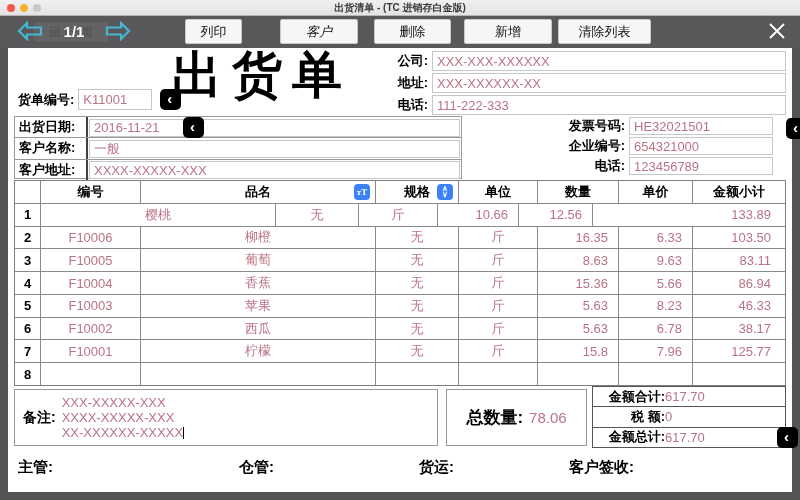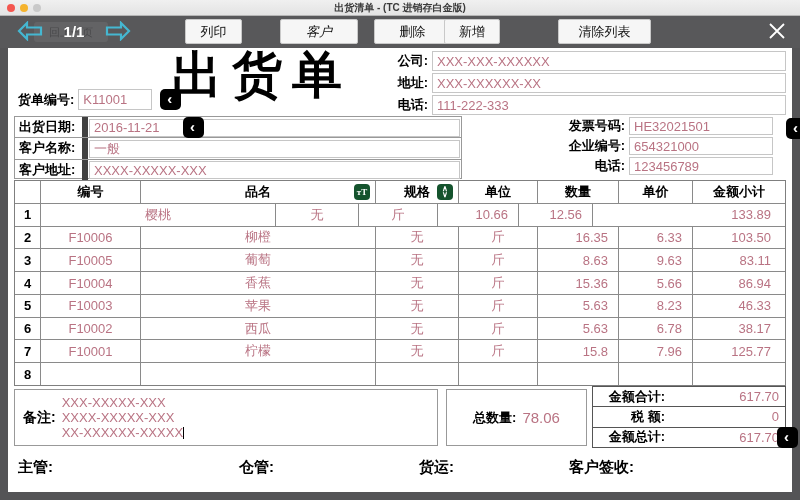--- a/index.html
+++ b/index.html
@@ -29,21 +29,21 @@
   .nav-arrow.prev { left:16px; }
   .nav-arrow.next { left:104px; }
   .page-ind { position:absolute; left:52px; top:7px; width:44px; text-align:center;
     color:#ffffff; font-size:15px; font-weight:bold; }
   .tb-btn { position:absolute; top:3px; height:25px; background:#f6f6f6;
     border:1px solid #c9c9c9; border-radius:2px; font-size:13px; color:#111;
     font-family:inherit; cursor:pointer; }
   .tb-print { left:185px; width:57px; }
   .tb-cust  { left:280px; width:78px;font-style:italic; }
   .tb-del   { left:374px; width:77px; }
-  .tb-add   { left:444px; width:56px; }
+  .tb-add   { left:464px; width:88px; }
   .tb-clear { left:558px; width:93px; }
   .tb-font  { left:657px; width:84px; }
   .win-close { position:absolute; left:763px; top:3px; width:28px; height:26px;
     background:none; border:none; cursor:pointer; padding:0; }
 
   
   .main { position:absolute; left:8px; top:48px; width:784px; height:444px;
     background:#ffffff; padding:0 6px; }
 
   .pink { color:#b97383; }
@@ -67,21 +67,21 @@
   .cf-row { display:flex; align-items:center; margin-bottom:2px; }
   .cf-row .lbl { width:38px; text-align:right; padding-right:4px; }
   .cf-row input { flex:1; height:20px; }
 
   
   .sec-info { position:relative; height:65px; }
   .info-left { position:absolute; left:0; top:1px; width:448px; height:63px;
     border:1px solid #999; display:flex; flex-direction:column; }
   .info-row { flex:1; display:flex; border-bottom:1px solid #999; position:relative; }
   .info-row:last-child { border-bottom:none; }
-  .info-row .lbl { width:73px; border-right:6px solid #404040; display:flex;
+  .info-row .lbl { width:73px; border-right:2px solid #404040; display:flex;
     align-items:center; padding-left:4px; }
   .info-cell { flex:1; padding:1px; }
   .info-cell input { width:100%; height:100%; }
   .date-chev { position:absolute; left:168px; top:0px; }
   .info-right { position:absolute; right:13px; top:2px; }
   .ir-row { display:flex; align-items:center; justify-content:flex-end; margin-bottom:2px; }
   .ir-row .lbl { padding-right:4px; }
   .ir-row input { width:144px; height:18px; }
   .invoice-chev { position:absolute; right:-34px; top:1px; }
 
@@ -92,45 +92,45 @@
   .t-row.head { border-top:none; font-weight:bold; }
   .tc { border-right:1px solid #8a8a8a; display:flex; align-items:center;
     justify-content:center; font-size:13px; position:relative; overflow:hidden; }
   .tc:last-child { border-right:none; }
   .c0 { width:26px; } .c1 { width:100px; } .c2 { width:235px; } .c3 { width:83px; }
   .c4 { width:79px; } .c5 { width:81px; } .c6 { width:74px; } .c7 { flex:1; }
   .tc.r  { justify-content:flex-end; padding-right:10px; }
   .tc.r2 { justify-content:flex-end; padding-right:14px; }
   .rownum { color:#000; font-weight:bold; }
   .hicon { position:absolute; right:5px; top:50%; transform:translateY(-50%);
-    width:16px; height:16px; background:#14532d; border-radius:4px; border:none;
+    width:16px; height:16px; background:#3b82f6; border-radius:4px; border:none;
     color:#fff; display:flex; flex-direction:column; align-items:center;
     justify-content:center; cursor:pointer; padding:0;font-family:Liberation Serif, serif; }
   .hicon .tt { font-size:9px; font-weight:bold; line-height:16px; }
   .hicon .udu { font-size:8px; line-height:6px; font-weight:bold; }
 
   
   .sec-bottom { position:relative; height:62px; }
   .notes-box { position:absolute; left:0; top:3px; width:424px; height:57px;
     border:1px solid #999; display:flex; align-items:center; }
   .notes-box .lbl { font-size:14px; padding:0 6px 0 8px; }
   .note-line { font-size:13px; line-height:15px; }
   .caret { display:inline-block; width:1px; height:12px; background:#000;
     vertical-align:-2px; }
   .qty-box { position:absolute; left:432px; top:3px; width:141px; height:57px;
     border:1px solid #999; display:flex; align-items:center; justify-content:center; }
-  .qty-box .lbl { font-size:13px; }
+  .qty-box .lbl { font-size:17px; }
   .qty-box .val { font-size:15px; margin-left:6px; }
   .totals-box { position:absolute; right:0; top:0; width:194px; height:62px;
     border:1px solid #555; display:flex; flex-direction:column; }
   .total-row { flex:1; display:flex; align-items:center; border-bottom:1px solid #555;
     position:relative; }
   .total-row:last-child { border-bottom:none; }
   .total-row .lbl { width:72px; text-align:right; }
-  .total-row .val { flex:1; text-align:right; padding-right:6px; font-size:13px; }
+  .total-row .val { flex:1; text-align:left; padding-right:6px; font-size:13px; }
   .grand-chev { position:absolute; right:-13px; top:-1px; }
 
   
   .sec-sign { position:relative; height:44px; }
   .sign { position:absolute; top:10px; font-size:15px; font-weight:bold; color:#000; }
   .sg0 { left:4px; } .sg1 { left:225px; } .sg2 { left:405px; } .sg3 { left:555px; }
 </style>
 </head>
 <body>
 

